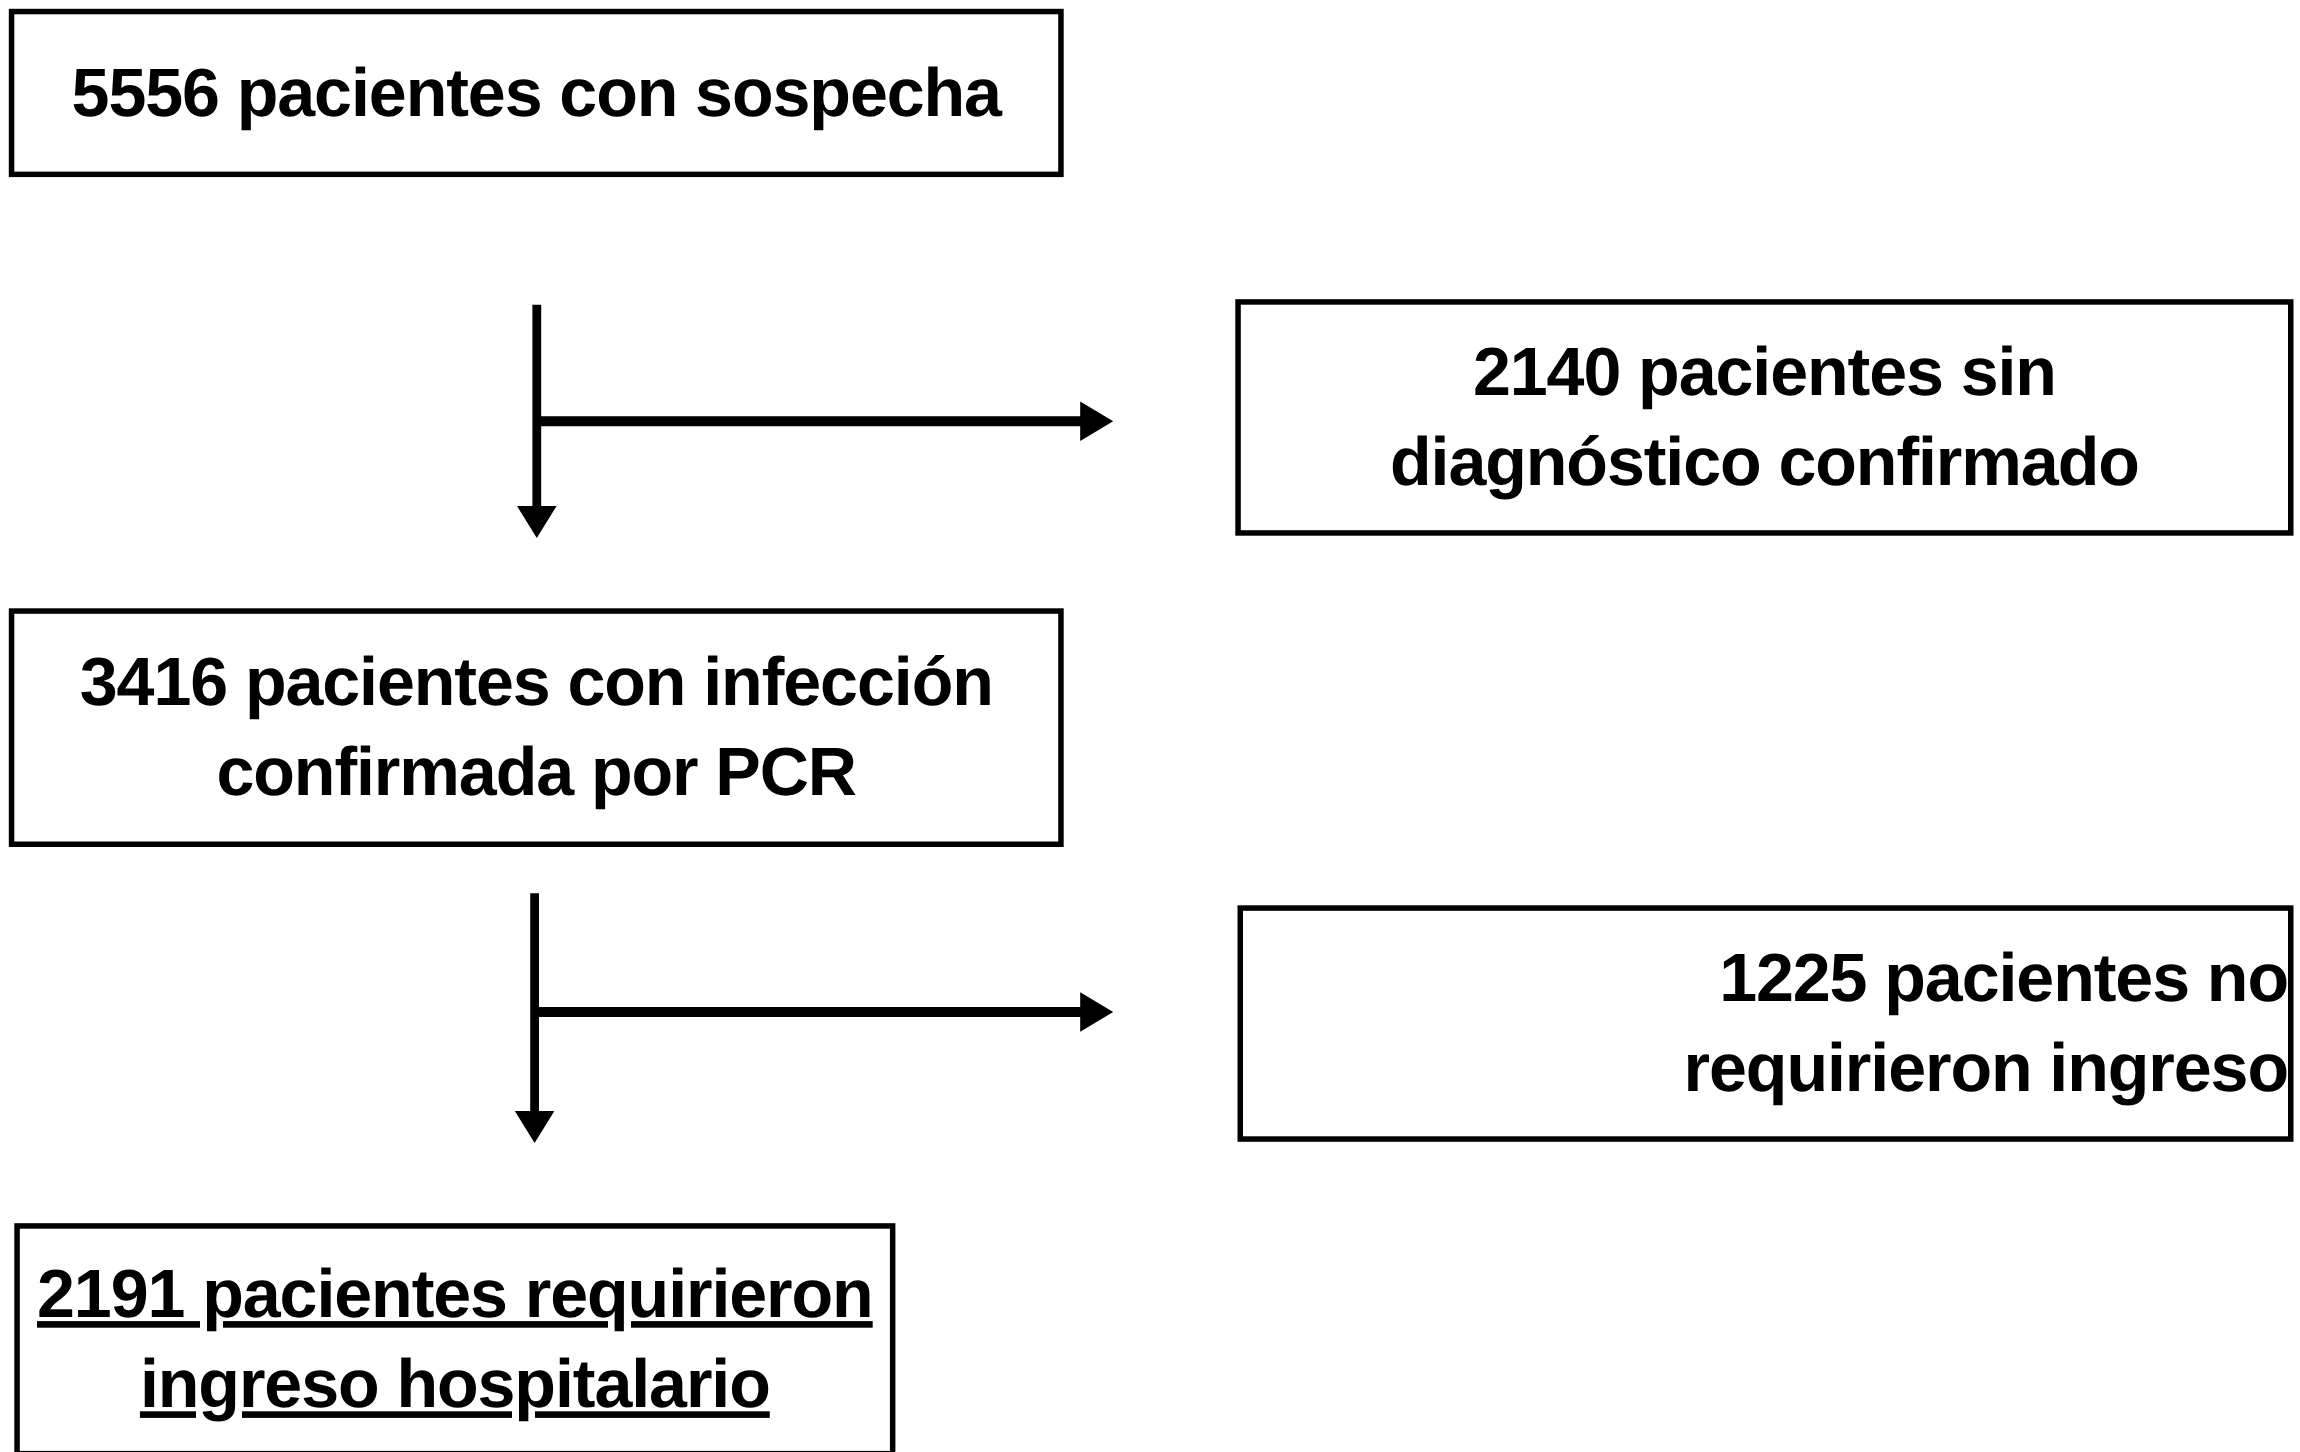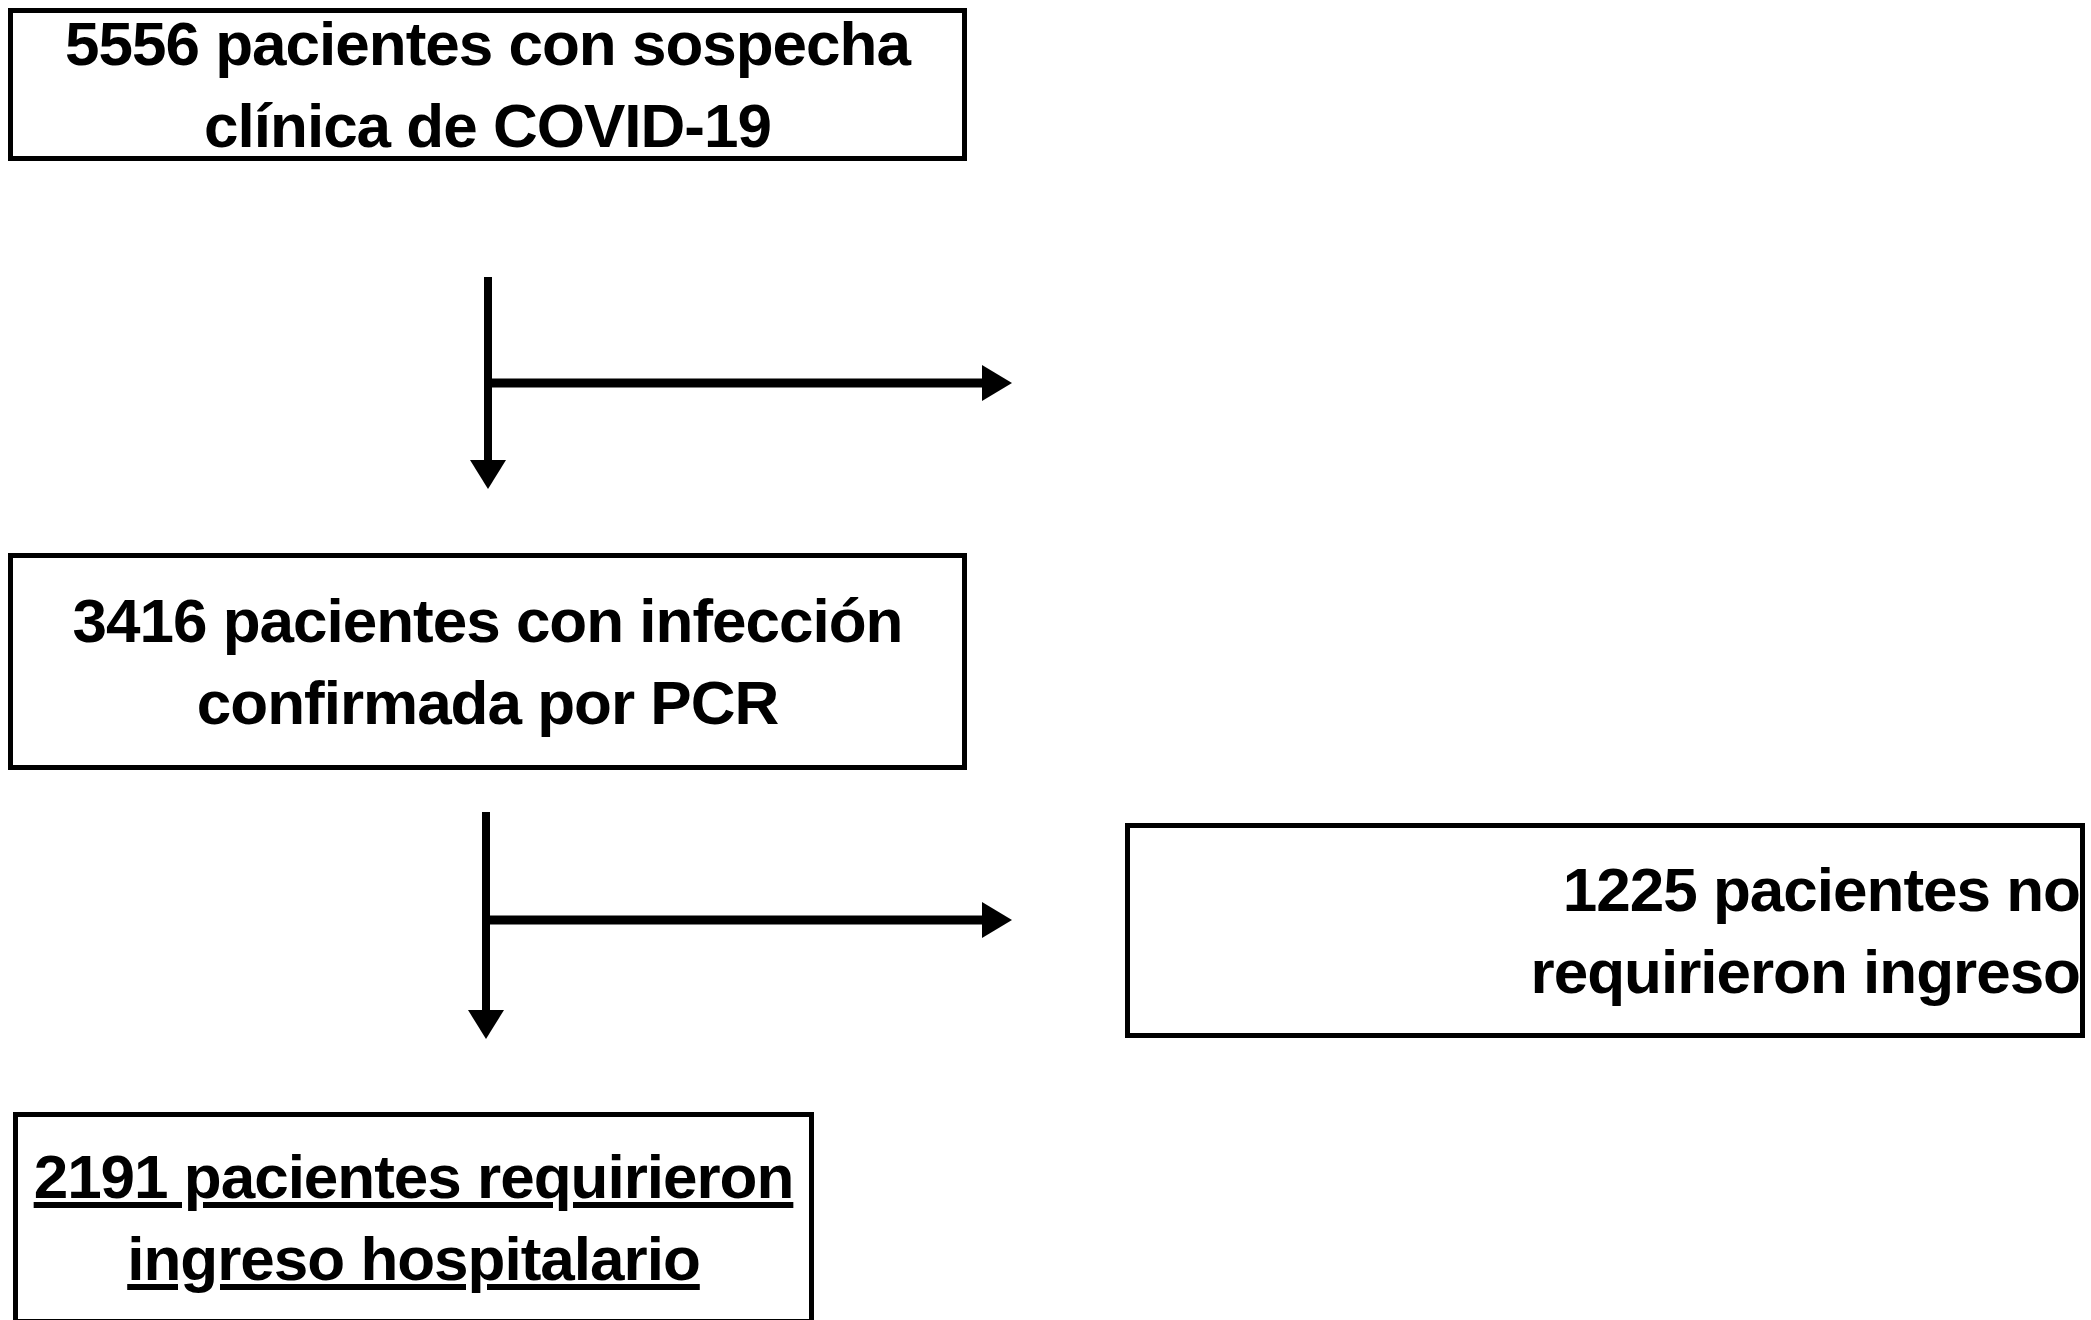--- a/index.html
+++ b/index.html
@@ -71,23 +71,26 @@
     </g>
 
     <g>
       <line x1="488" y1="920" x2="984" y2="920" stroke-width="9"></line>
       <polygon points="982,902 982,938 1012,920"></polygon>
     </g>
   </svg>
 
   <div class="flow-box box-suspected">
     <span class="tline">5556 pacientes con sospecha</span>
-    <span class="tline">clínica de COVID-19</span>
   </div>
 
+  <div class="flow-box box-nodiag">
+    <span class="tline">2140 pacientes sin</span>
+    <span class="tline">diagnóstico confirmado</span>
+  </div>
 
   <div class="flow-box box-pcr">
     <span class="tline">3416 pacientes con infección</span>
     <span class="tline">confirmada por PCR</span>
   </div>
 
   <div class="flow-box box-noadmit">
     <span class="tline">1225 pacientes no</span>
     <span class="tline">requirieron ingreso</span>
   </div>

